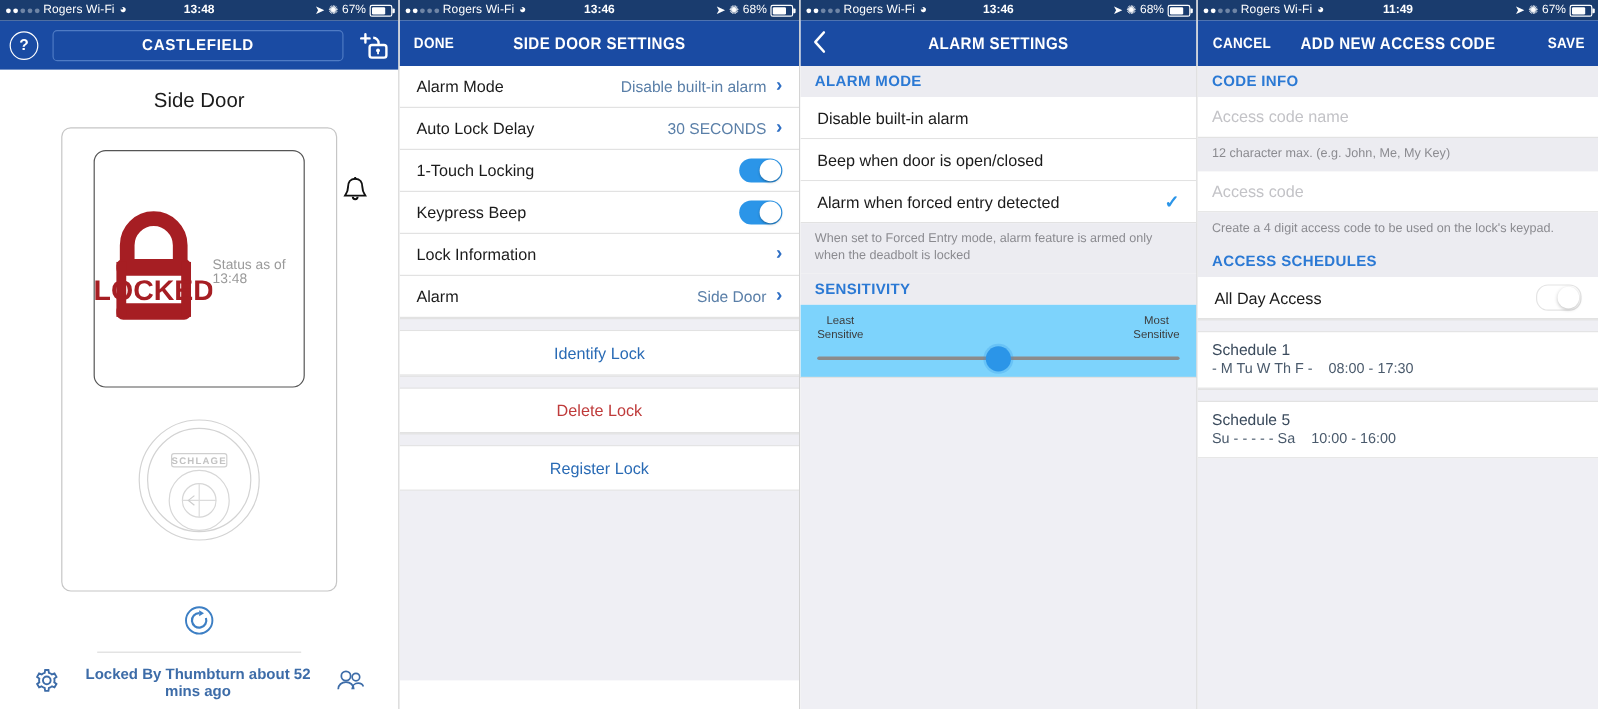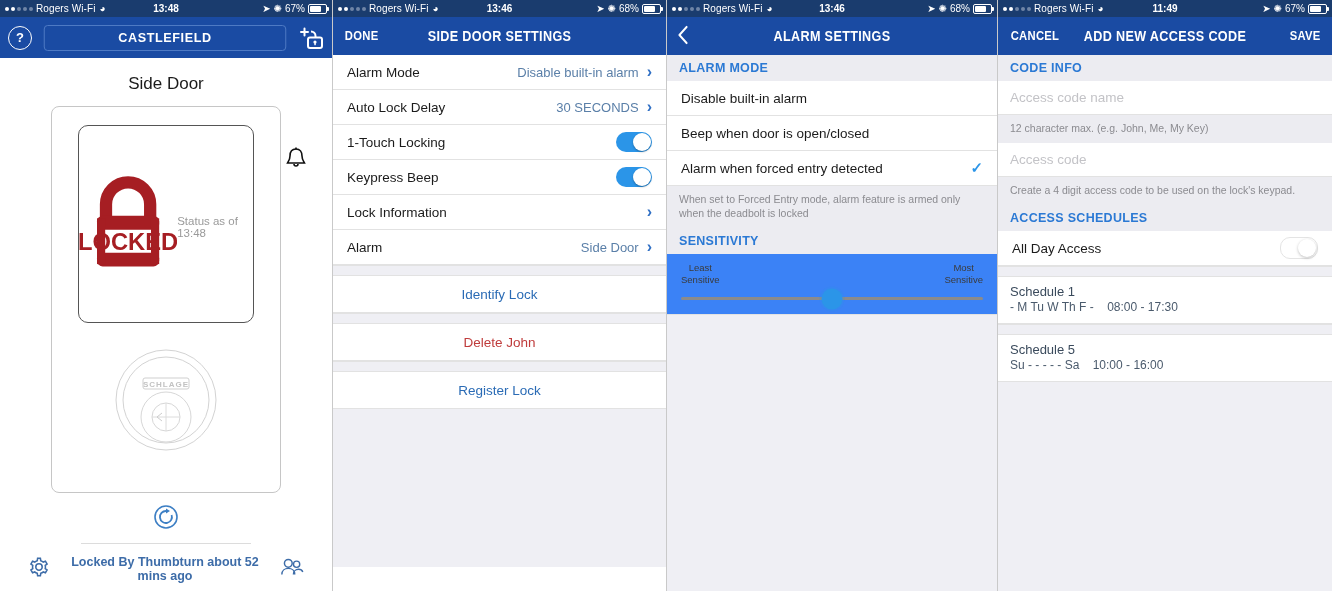--- a/index.html
+++ b/index.html
@@ -93,21 +93,21 @@
 
   
   .sechdr{height:26px;background:#ececf1;display:flex;align-items:center;padding:0 12px;
           box-sizing:border-box;color:#2b79d4;font-size:12.5px;font-weight:bold;letter-spacing:.3px;
           font-family:"Liberation Sans Narrow","Liberation Sans",sans-serif;transform-origin:left;}
   .note{background:#ececf1;padding:6px 12px 8px;font-size:10.5px;color:#8b8b90;line-height:1.35;
         box-sizing:border-box;}
   .check{color:#2b95e8;font-size:15px;font-weight:bold;}
 
   
-  .sliderBox{background:#3b82f6;padding:8px 14px 14px;box-sizing:border-box;border-bottom:1px solid #e2e2e2;}
+  .sliderBox{background:#7dd3fc;padding:8px 14px 14px;box-sizing:border-box;border-bottom:1px solid #e2e2e2;}
   .sliderLabels{display:flex;justify-content:space-between;font-size:9.5px;color:#3b3b3b;line-height:1.2;}
   .sliderLabels div{text-align:center;}
   .track{position:relative;height:3px;background:#8b8b8b;margin-top:12px;border-radius:2px;}
   .thumb{position:absolute;top:50%;left:50%;transform:translate(-50%,-50%);width:21px;height:21px;
          border-radius:50%;background:#2b95e8;box-shadow:0 0 0 2px rgba(43,149,232,.25);}
 
   
   .inputrow{height:34px;display:flex;align-items:center;padding:0 12px;box-sizing:border-box;
             background:#fff;border-bottom:1px solid #e2e2e2;}
   .inputrow .ph{color:#c3c3c7;font-size:13.5px;}
@@ -282,21 +282,21 @@
       </div>
       <div class="row">
         <span class="label">Alarm</span>
         <span class="value">Side Door</span>
         <span class="chev">›</span>
       </div>
 
       <div class="gap"></div>
       <div class="actionrow blueact">Identify Lock</div>
       <div class="gap"></div>
-      <div class="actionrow redact">Delete John</div>
+      <div class="actionrow redact">Delete Lock</div>
       <div class="gap"></div>
       <div class="actionrow blueact">Register Lock</div>
       <div class="filler"></div>
     </div>
   </div>
 
   <div class="panel p3">
     <div class="statusbar">
       <div class="sb-left">
         <span class="dots">

